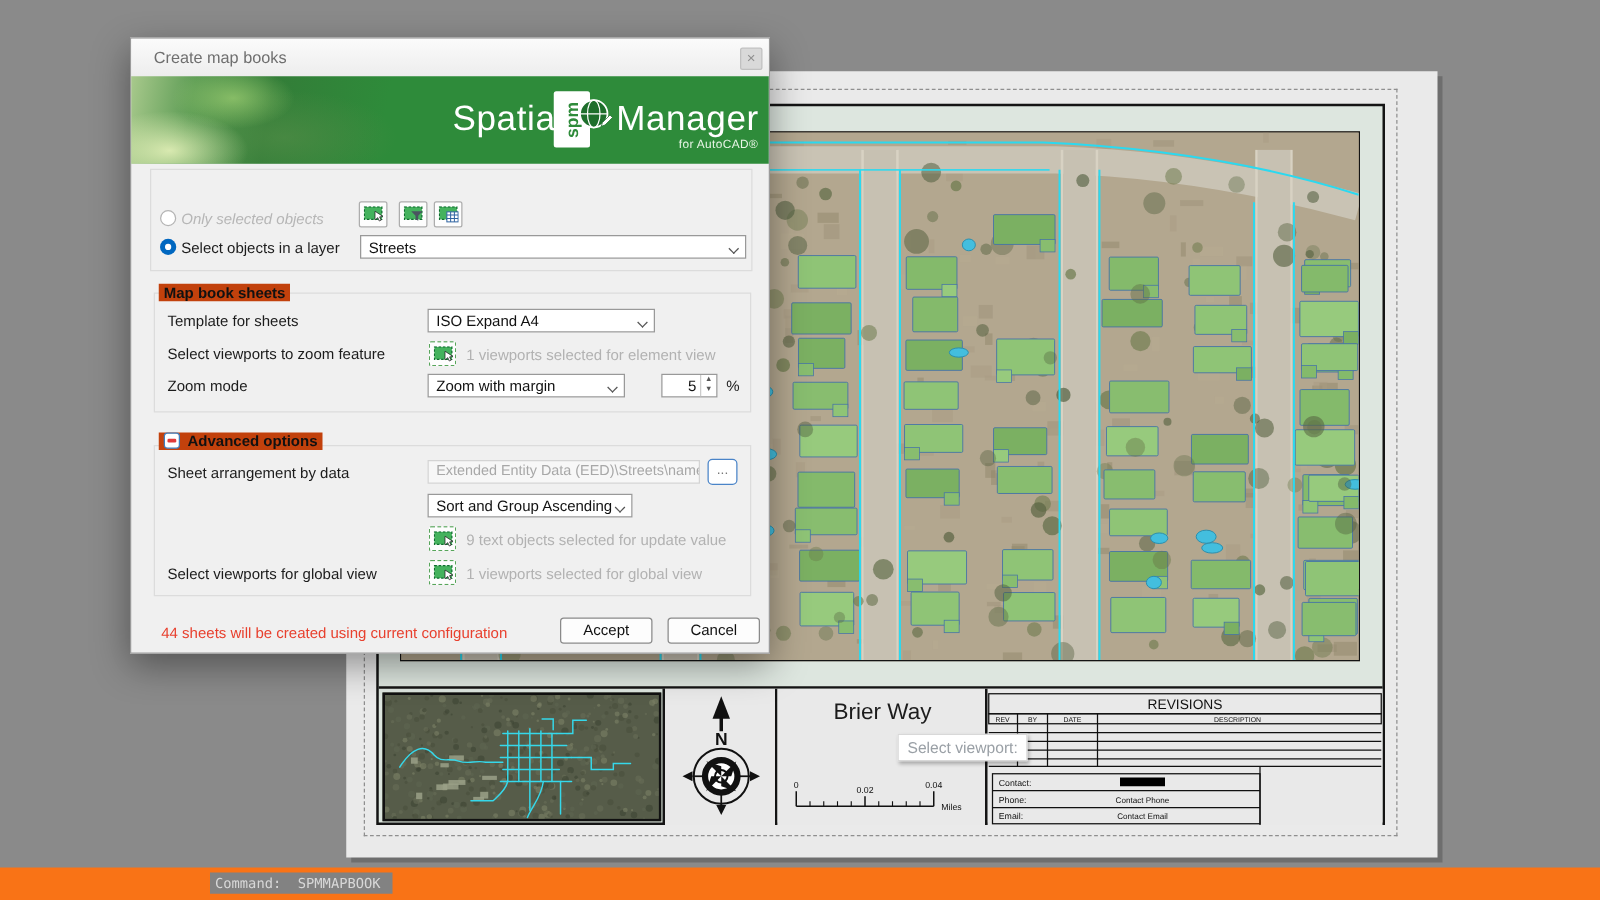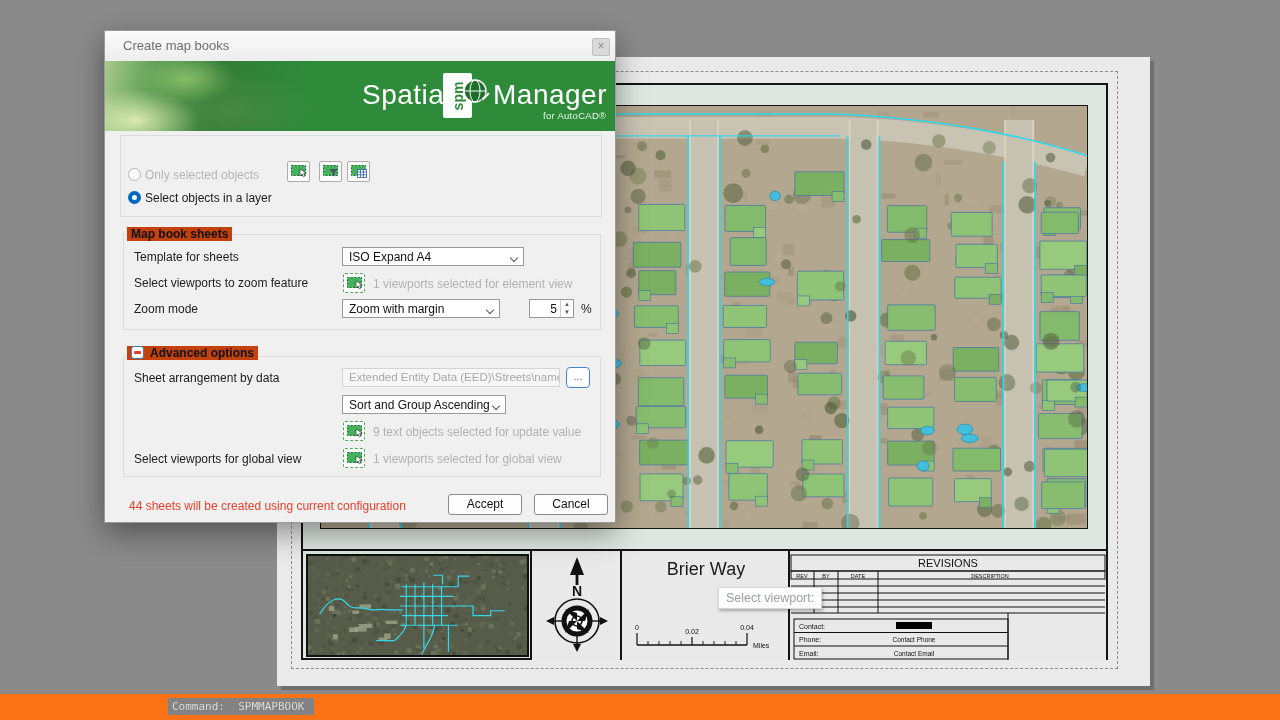--- a/index.html
+++ b/index.html
@@ -33,21 +33,21 @@
     radial-gradient(ellipse 90px 45px at 6% 85%,rgba(235,245,190,.85),transparent 70%),
     radial-gradient(ellipse 70px 35px at 16% 25%,rgba(150,200,110,.8),transparent 70%),
     radial-gradient(ellipse 120px 50px at 24% 70%,rgba(80,140,70,.7),transparent 75%);}
   .brand{position:absolute;color:#fff;font-size:28px;font-weight:300;letter-spacing:.5px;}
   .brand-sub{position:absolute;color:#e8f5e6;font-size:9.5px;letter-spacing:.3px;}
   .logo-box{position:absolute;left:338px;top:12px;width:29px;height:45px;background:#fff;border-radius:2px;}
   .logo-box span{position:absolute;left:-8px;top:15px;width:45px;text-align:center;color:#2e8b3a;font-weight:bold;font-size:14px;transform:rotate(-90deg);display:block;}
   .globe{position:absolute;left:357px;top:17px;}
 
   .lbl{position:absolute;font-size:12px;color:#1c1c1c;white-space:nowrap;}
-  .lbl.dis{color:#b6b6b6;}
+  .lbl.dis{color:#b6b6b6;font-style:italic;}
   .statustxt{position:absolute;font-size:12px;color:#b2b2b2;white-space:nowrap;}
   .combo{position:absolute;height:19px;background:#fff;border:1px solid #999;font-size:12px;color:#111;padding:2px 18px 0 6px;white-space:nowrap;overflow:hidden;}
   .combo.bold{font-weight:bold;}
   .chev{position:absolute;right:6px;top:7px;width:6px;height:6px;border:solid #555;border-width:0 1.4px 1.4px 0;transform:rotate(45deg);}
   .groupbox{position:absolute;border:1px solid #dcdcdc;}
   .legend{position:absolute;background:#c2410c;padding:0 4px;font-size:12px;font-weight:bold;color:#111;white-space:nowrap;}
   .radio{position:absolute;width:13px;height:13px;border-radius:50%;background:#fff;border:1px solid #b4b4b4;}
   .radio.on{border:none;background:#0067c0;}
   .radio.on::after{content:"";position:absolute;left:4px;top:4px;width:5px;height:5px;border-radius:50%;background:#fff;}
   .iconbtn{position:absolute;width:23px;height:21px;background:#fdfdfd;border:1px solid #adadad;border-radius:2px;padding:3px 0 0 3px;}
@@ -1272,20 +1272,23 @@
         <line x1="6.5" y1="7" x2="15.5" y2="7" stroke="#2e62a0" stroke-width="0.8"></line>
         <line x1="6.5" y1="9.8" x2="15.5" y2="9.8" stroke="#2e62a0" stroke-width="0.8"></line>
         <line x1="9.5" y1="4.5" x2="9.5" y2="12.5" stroke="#2e62a0" stroke-width="0.8"></line>
         <line x1="12.5" y1="4.5" x2="12.5" y2="12.5" stroke="#2e62a0" stroke-width="0.8"></line>
           </g>
       </svg>
     </div>
 
     <div class="radio on" style="left:23px;top:160px;"></div>
     <span class="lbl" style="left:40px;top:160px;">Select objects in a layer</span>
+    <div class="combo" style="left:183px;top:157px;width:309px;">
+      <span>Streets</span><span class="chev"></span>
+    </div>
 
     <div class="groupbox" style="left:18px;top:203px;width:478px;height:96px;"></div>
     <span class="legend" style="left:22px;top:196px;">Map book sheets</span>
     <span class="lbl" style="left:29px;top:219px;">Template for sheets</span>
     <div class="combo" style="left:237px;top:216px;width:182px;">
       <span>ISO Expand A4</span><span class="chev"></span>
     </div>
     <span class="lbl" style="left:29px;top:245px;">Select viewports to zoom feature</span>
     <div class="iconbtn dash" style="left:238px;top:242px;">
       <svg width="16" height="14" viewBox="0 0 16 14">

